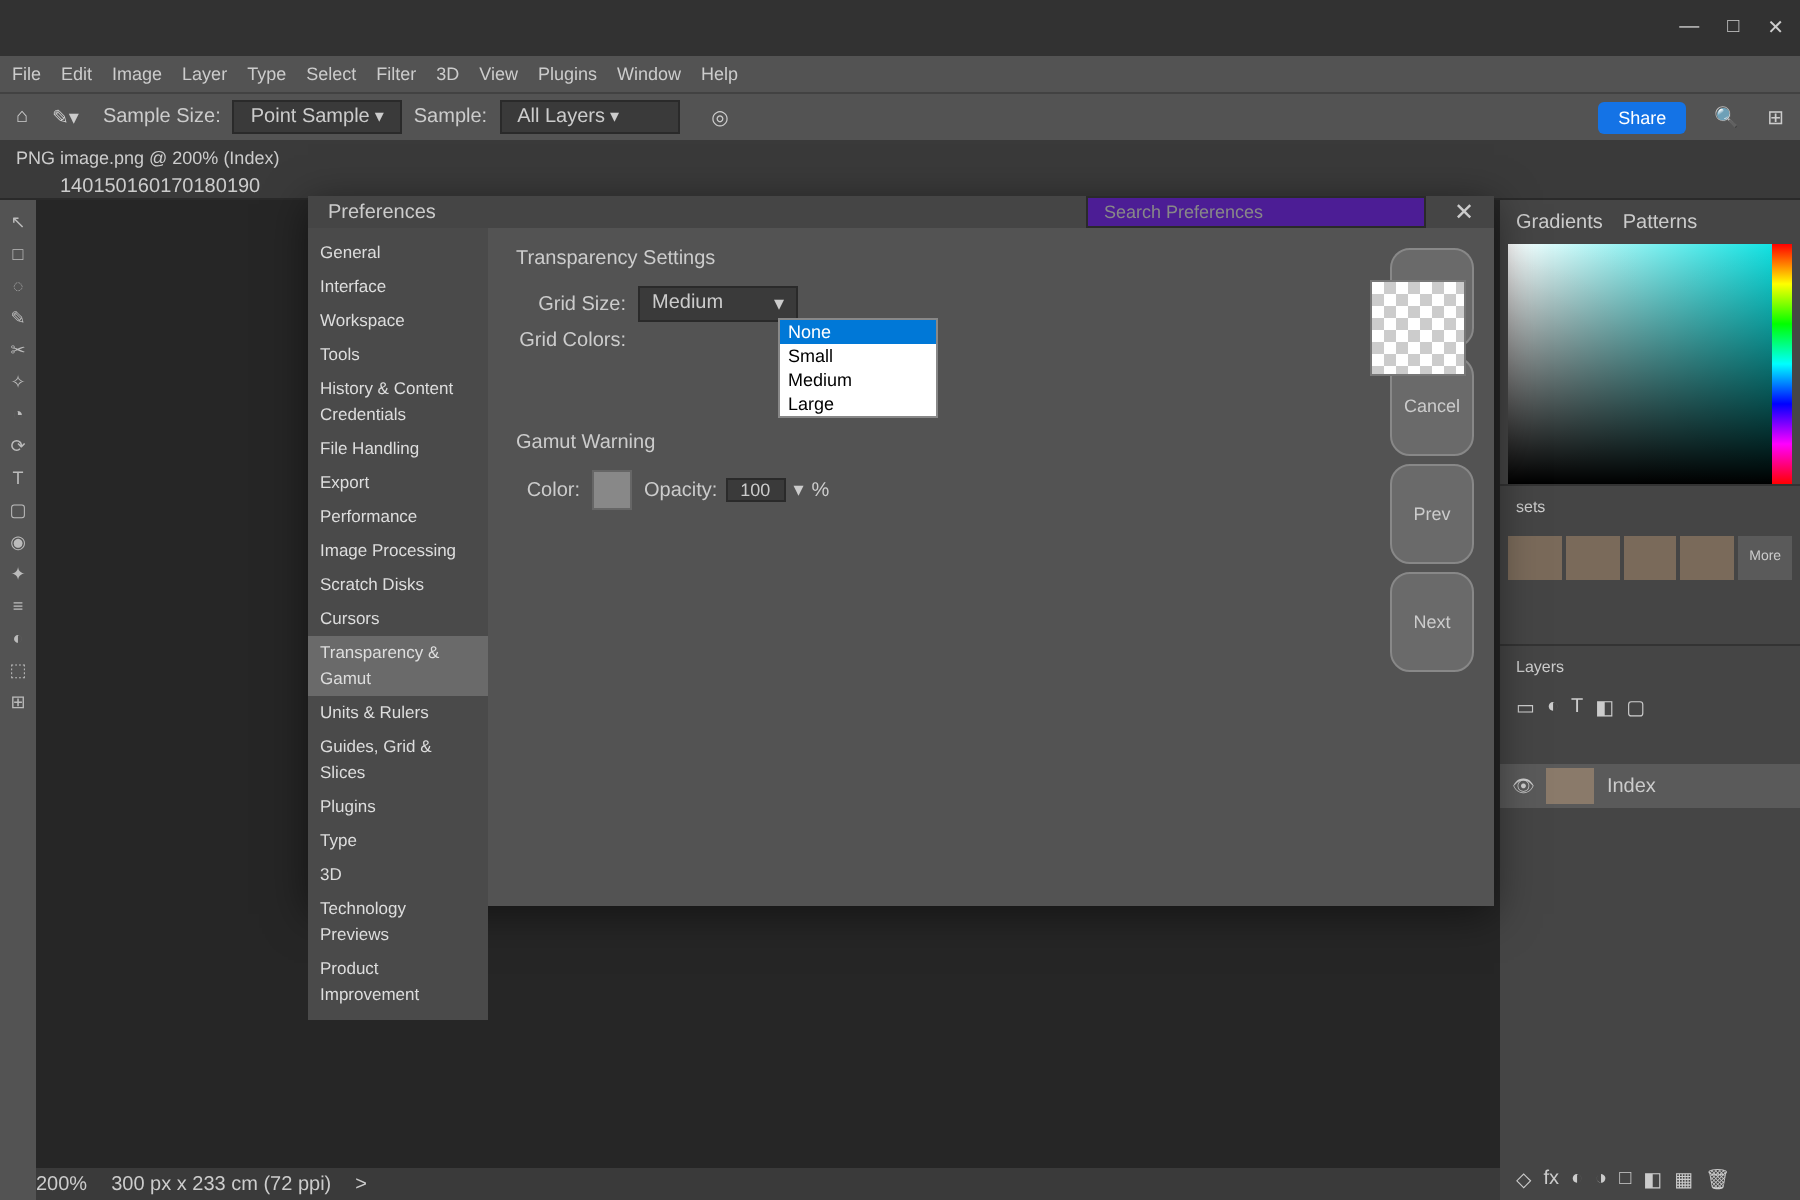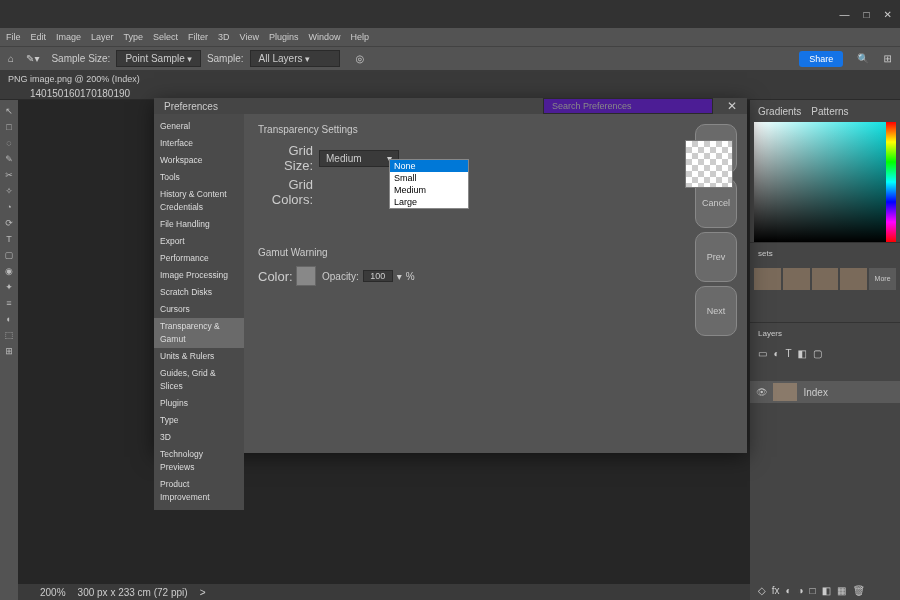--- a/index.html
+++ b/index.html
@@ -11,34 +11,34 @@
 .optbar{height:24px;background:#535353;display:flex;align-items:center;padding:0 8px;gap:6px;border-top:1px solid #424242}
 .optbar .share{margin-left:auto;background:#1473e6;color:#fff;padding:3px 10px;border-radius:3px;font-size:9px}
 .optbar .sel{background:#3a3a3a;padding:2px 8px;font-size:9px;border:1px solid #2a2a2a}
 .tabbar{height:18px;background:#3a3a3a;display:flex;align-items:center;padding:0 8px}
 .tabbar .tab{font-size:9px;font-weight:normal}
 .ruler{height:12px;background:#3a3a3a;border-bottom:1px solid #2a2a2a;display:flex;align-items:center;padding-left:30px;font-size:7px;color:#888}
 .main{display:flex;height:500px}
 .toolbar{width:18px;background:#535353;display:flex;flex-direction:column;align-items:center;gap:2px;padding:4px 0}
 .toolbar div{width:14px;height:14px;font-size:9px;text-align:center;line-height:14px;color:#bbb}
 .canvas{flex:1;background:#262626;position:relative}
-.status{position:absolute;bottom:0;left:18px;right:150px;height:16px;background:#3a3a3a;display:flex;align-items:center;padding:0 22px;gap:12px;font-size:8px;color:#999}
+.status{position:absolute;bottom:0;left:18px;right:150px;height:16px;background:#3a3a3a;display:flex;align-items:center;padding:0 0;gap:12px;font-size:8px;color:#999}
 .rpanels{width:150px;background:#454545;display:flex;flex-direction:column}
 .dialog{position:absolute;left:154px;top:98px;width:593px;height:355px;background:#535353;box-shadow:0 4px 20px rgba(0,0,0,.5);display:flex;flex-direction:column}
 .dhead{height:22px;background:#454545;display:flex;align-items:center;padding:0 10px}
 .dhead .srch{margin-left:auto;background:#4c1d95;padding:2px 8px;width:170px;font-size:9px;color:#888;border:1px solid #2a2a2a}
 .dhead .x{margin-left:14px;font-size:12px}
 .dbody{flex:1;display:flex}
 .dside{width:90px;background:#4a4a4a;padding:4px 0}
 .dside div{padding:2px 6px;font-size:8.5px;line-height:13px;color:#ddd}
 .dside .sel{background:#6a6a6a}
 .dcontent{flex:1;padding:10px 14px;position:relative}
 .sect{font-size:10px;margin-bottom:8px}
 .row{display:flex;align-items:center;margin-bottom:4px;gap:6px}
-.lbl{width:55px;text-align:right;font-size:13px}
+.lbl{width:55px;text-align:right;font-size:10px}
 .combo{background:#3a3a3a;border:1px solid #2a2a2a;padding:2px 6px;width:80px;font-size:9px;display:flex;justify-content:space-between}
 .dropdown{position:absolute;left:145px;top:45px;width:80px;background:#fff;border:1px solid #888;z-index:10}
 .dropdown div{padding:1px 4px;font-size:9px;color:#000}
 .dropdown .hl{background:#0078d7;color:#fff}
 .checker{position:absolute;right:14px;top:26px;width:48px;height:48px;background:repeating-conic-gradient(#ccc 0 25%,#fff 0 50%) 0 0/12px 12px;border:1px solid #777}
 .btns{position:absolute;right:10px;top:10px;display:flex;flex-direction:column;gap:4px}
 .btns div{background:#6a6a6a;border:1px solid #888;border-radius:10px;padding:19px 0;width:42px;text-align:center;font-size:9px}
 .gamut{margin-top:40px}
 .swatch{width:20px;height:20px;background:#888;border:1px solid #666}
 .opac{float:right;display:flex;align-items:center;gap:4px}

